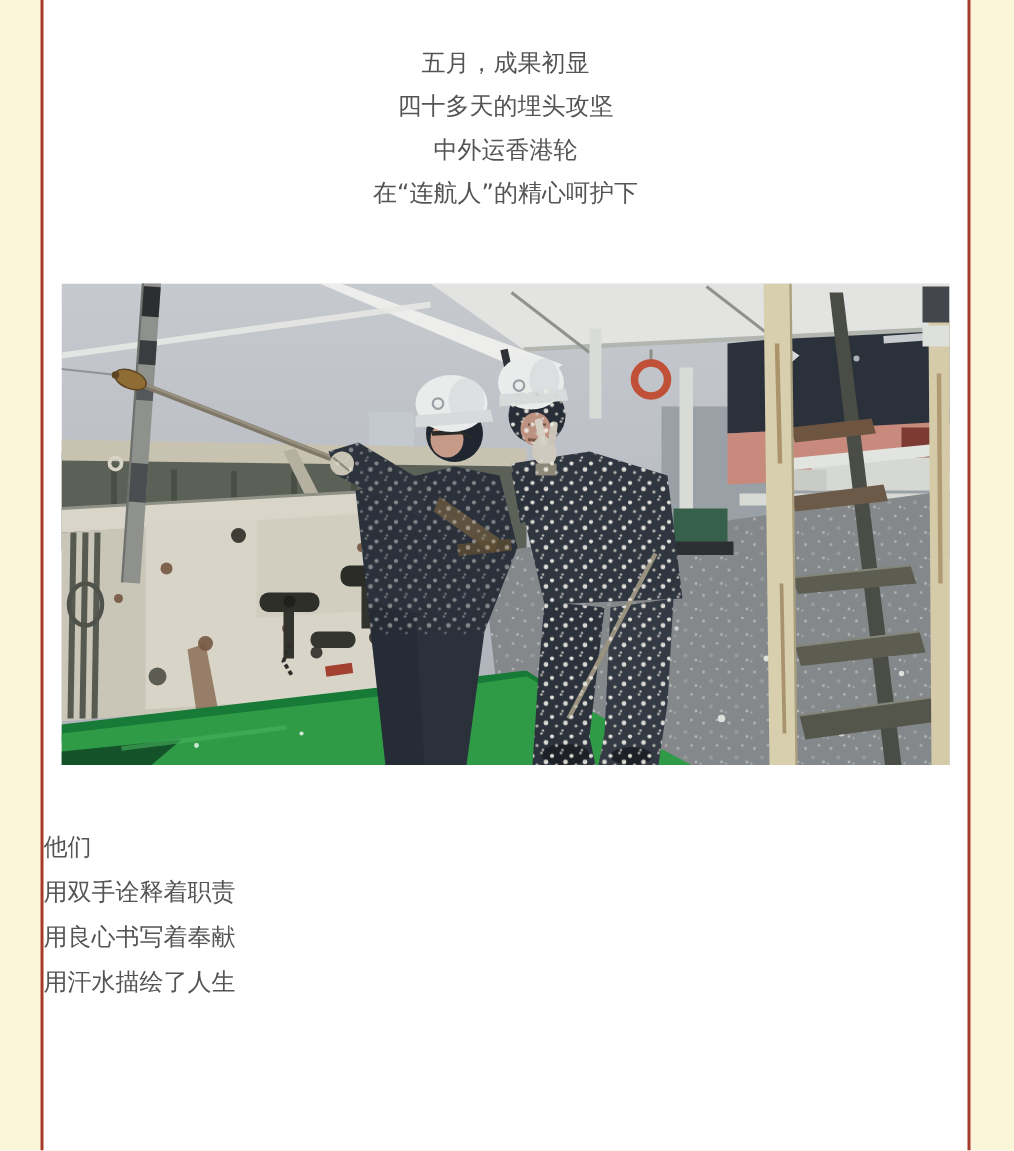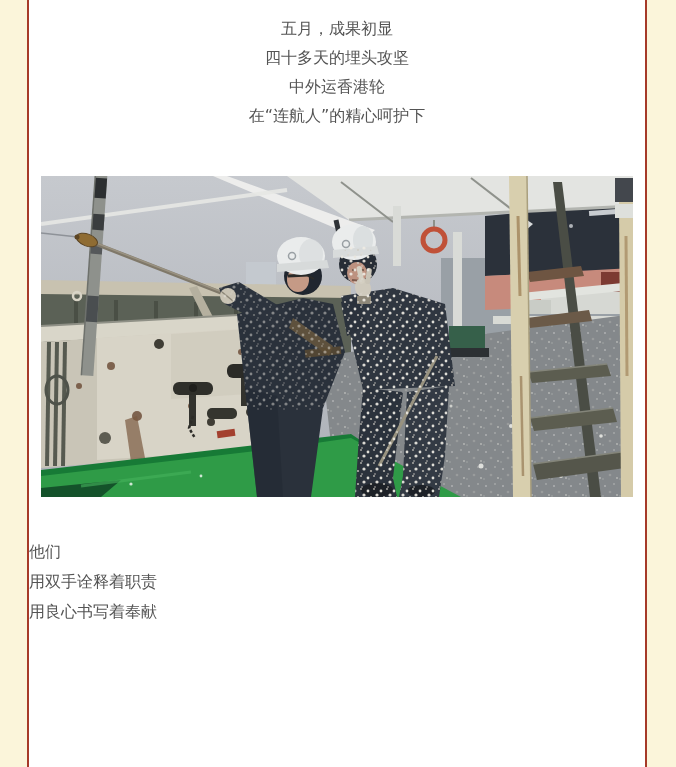--- a/index.html
+++ b/index.html
@@ -10,21 +10,21 @@
   }
   .frame{
     box-sizing:border-box;
     width:620px;min-height:767px;
     margin-left:27px;
     background:#ffffff;
     border-left:2px solid #a63a28;
     border-right:2px solid #a63a28;
   }
   .stanza{margin:0;}
-  .stanza-top{padding-top:14px;}
+  .stanza-top{padding-top:27px;}
   .stanza-top p{margin:0;text-align:center;font-size:16px;line-height:29px;color:#545454;}
   .stanza-bottom{padding-top:40px;}
   .stanza-bottom p{margin:0;text-align:left;font-size:16px;line-height:30px;color:#545454;}
   figure.photo{margin:46px 12px 0 12px;width:592px;height:321px;padding:0;}
   figure.photo svg{display:block;width:592px;height:321px;}
 </style>
 </head>
 <body>
 
 <div class="frame">
@@ -261,15 +261,16 @@
         <rect x="574" y="2" width="18" height="24" fill="#43474d"></rect>
         <rect x="574" y="28" width="18" height="14" fill="#dee0dc"></rect>
       </g>
     </svg>
   </figure>
 
   <div class="stanza stanza-bottom">
     <p>他们</p>
     <p>用双手诠释着职责</p>
     <p>用良心书写着奉献</p>
+    <p>用汗水描绘了人生</p>
   </div>
 
 </div>
 
 </body></html>

